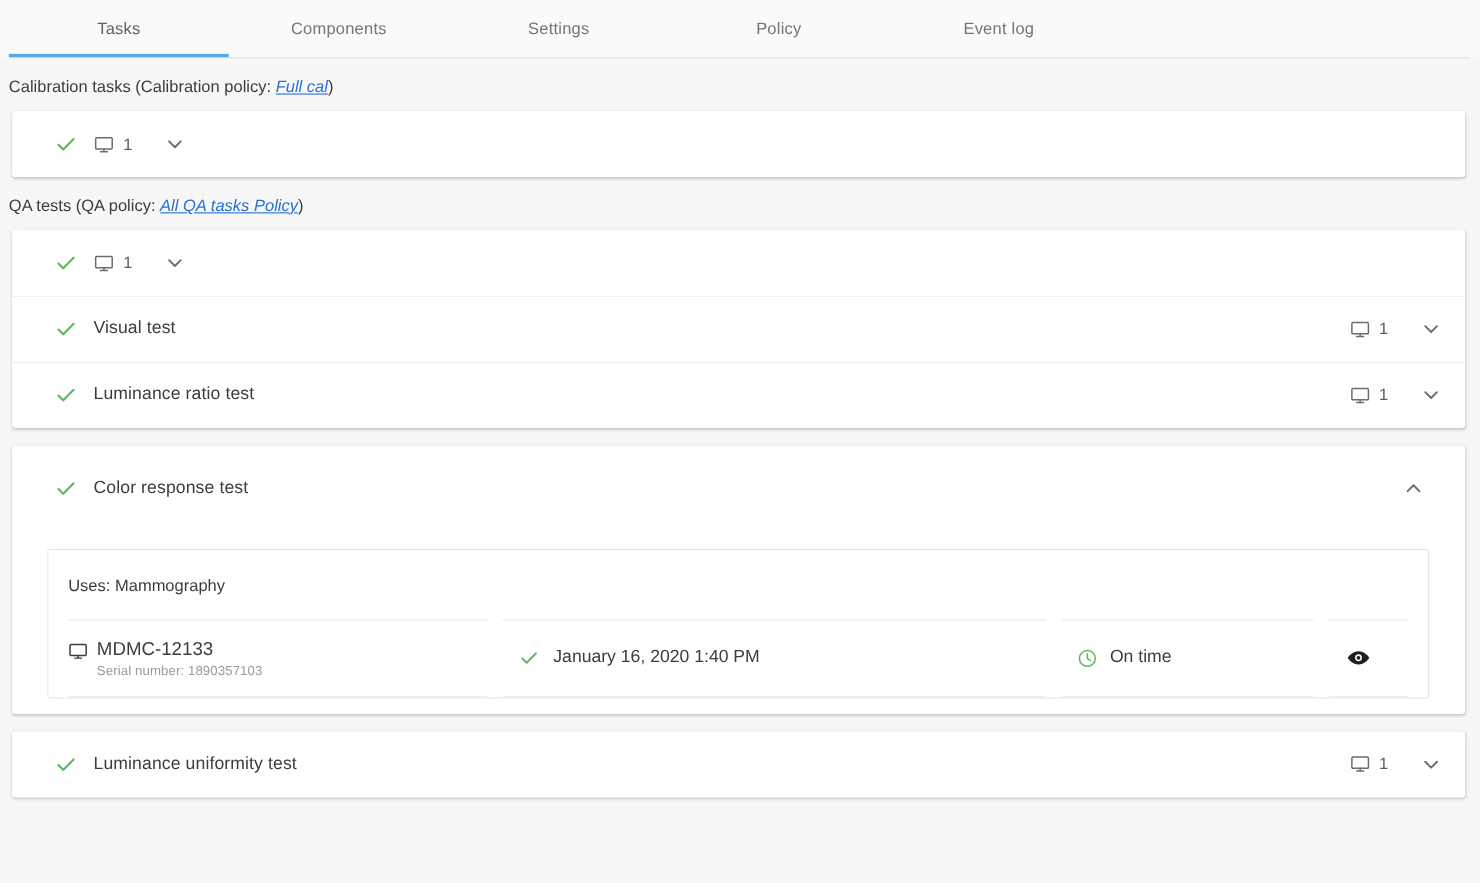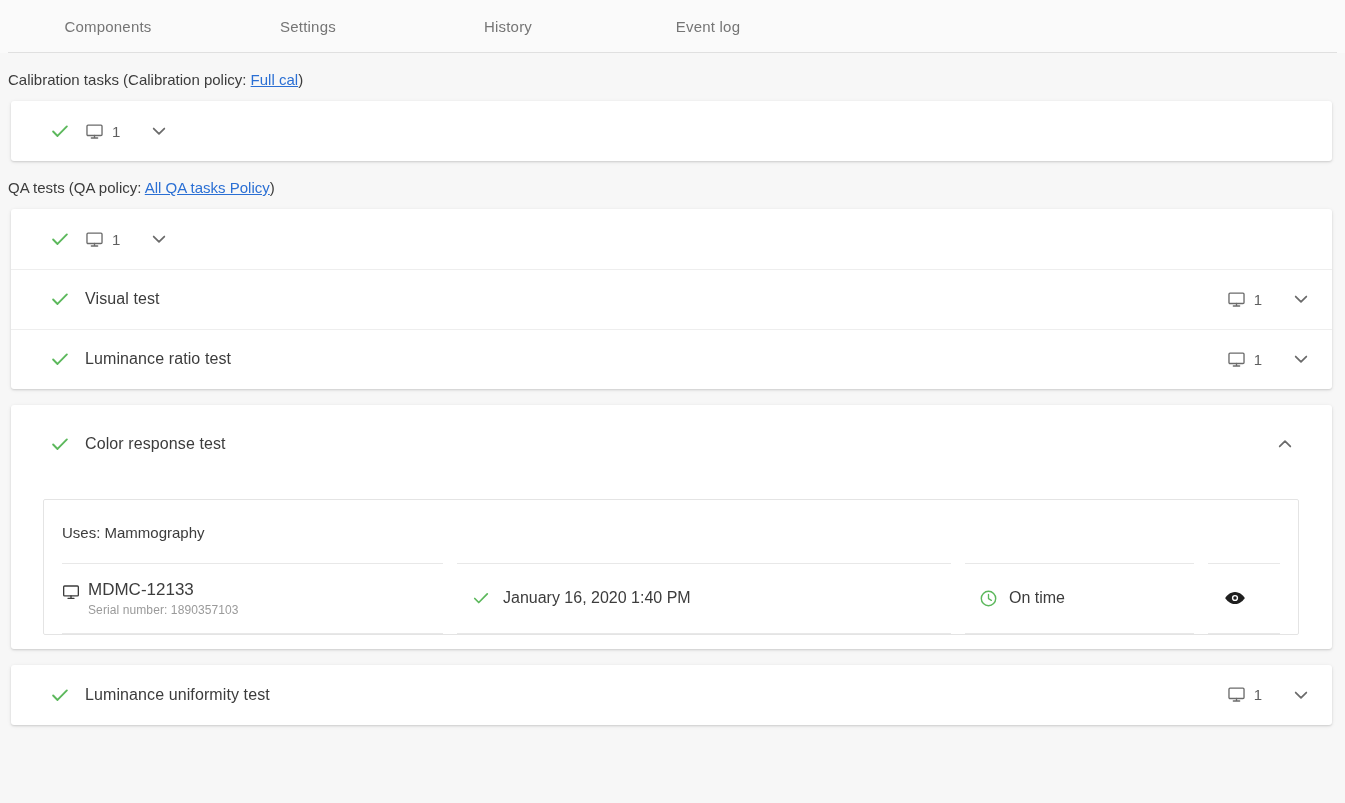--- a/index.html
+++ b/index.html
@@ -53,20 +53,21 @@
   
   .section-title {
     font-size: 15px;
     color: #3c3c3c;
     padding: 18px 0 12px 8px;
     line-height: 1.2;
   }
   .section-title a {
     color: #2a6fd4;
     text-decoration: underline;
+    font-style: italic;
   }
 
   
   .card {
     background: #fff;
     margin: 0 13px 0 11px;
     border-radius: 3px;
     box-shadow: 0 1px 2px rgba(0,0,0,.12), 0 1px 4px rgba(0,0,0,.08);
     overflow: hidden;
   }
@@ -171,28 +172,31 @@
   .check-sm { width: 20px; height: 20px; margin-right: 12px; display:block; flex:0 0 auto;}
   .date-text { font-size: 16px; color: #3c3c3c; }
   .clock { width: 19px; height: 19px; margin-right: 11px; display:block; flex:0 0 auto;}
   .ontime { font-size: 16px; color: #3c3c3c; }
   .eye { width: 22px; height: 22px; display: block; cursor: pointer; margin-left: 2px;}
 </style>
 </head>
 <body>
 
 <div class="tabbar">
+  <div class="tab active">
+    <span>Tasks</span>
+  </div>
   <div class="tab">
     <span>Components</span>
   </div>
   <div class="tab">
     <span>Settings</span>
   </div>
   <div class="tab">
-    <span>History</span>
+    <span>Policy</span>
   </div>
   <div class="tab">
     <span>Event log</span>
   </div>
 </div>
 
 <div class="section-title">
   <span>Calibration tasks (Calibration policy: </span><a href="#">Full cal</a><span>)</span>
 </div>
 

